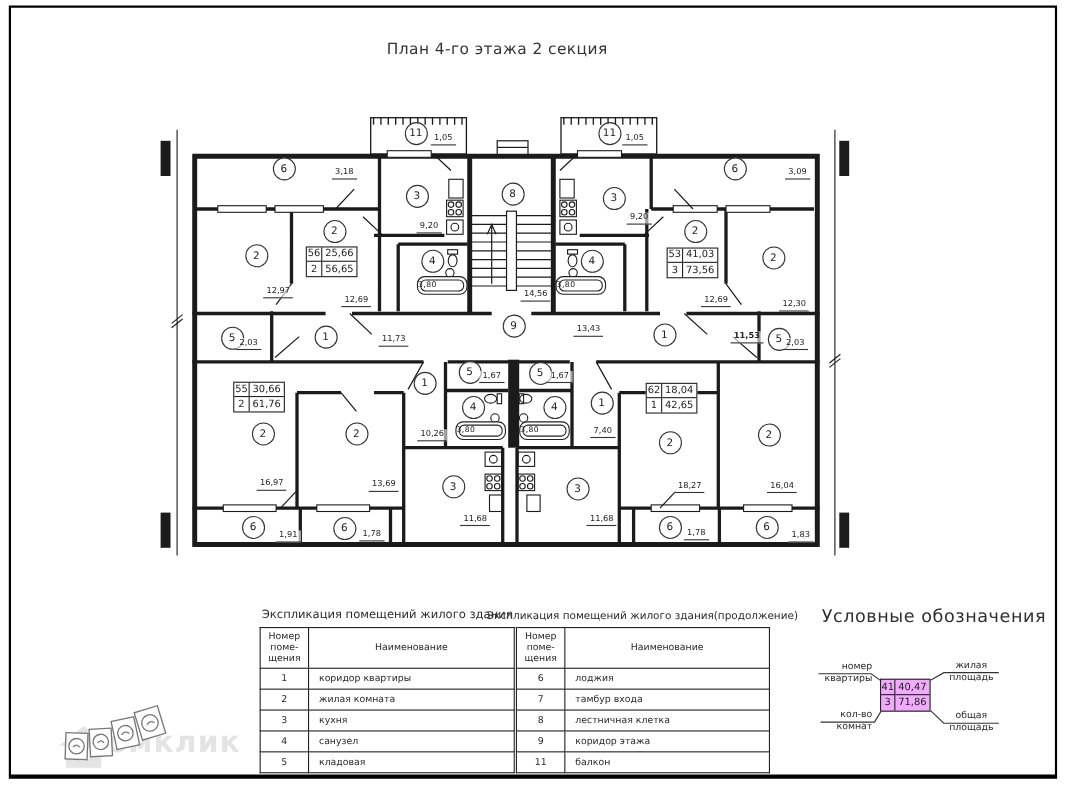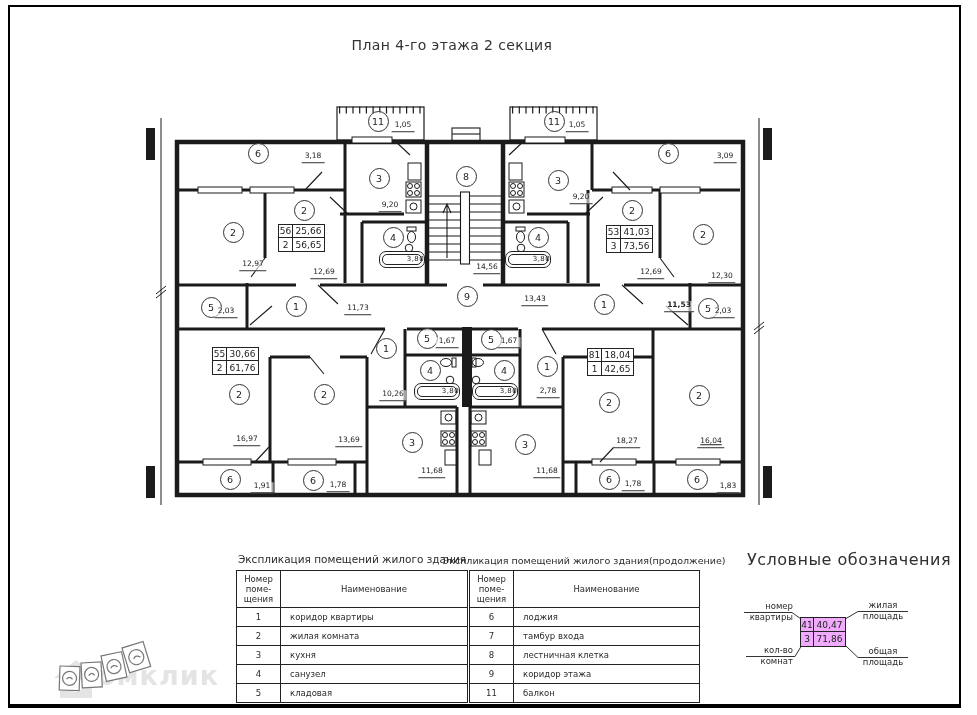--- a/index.html
+++ b/index.html
@@ -5,21 +5,21 @@
   html,body{margin:0;padding:0;background:#fff}
   body{width:977px;height:715px;position:relative;font-family:"DejaVu Sans",sans-serif;color:#222;overflow:hidden}
   .frame{position:absolute;left:8px;top:5px;width:949px;height:697px;border:2px solid #000;border-bottom-width:4px;z-index:0}
   .plan-title{position:absolute;left:452px;top:37px;transform:translateX(-50%);font-size:14px;letter-spacing:.4px;color:#333;white-space:nowrap;z-index:3}
   svg.draw{position:absolute;left:0;top:0;z-index:1}
   #plan-labels{position:absolute;left:0;top:0;width:977px;height:715px;z-index:2}
   .rc{position:absolute;width:19px;height:19px;border:1.2px solid #333;border-radius:50%;font-size:9.5px;line-height:19px;text-align:center;color:#222;background:rgba(255,255,255,.75)}
   .dim{position:absolute;font-size:7.5px;line-height:8.5px;padding:0 3px 1px;border-bottom:1px solid #333;transform:translate(-50%,-55%);white-space:nowrap;color:#222;background:rgba(255,255,255,.6)}
   .tub{position:absolute;width:46px;height:17px;border:1.3px solid #222;border-radius:7px;background:#fff;box-sizing:border-box}
   .tub .in{position:absolute;inset:2px;border:1px solid #222;border-radius:5px}
-  .tub .lb{position:absolute;inset:0;font-size:7px;line-height:15px;text-align:right;letter-spacing:.4px;border-bottom:0}
+  .tub .lb{position:absolute;inset:0;font-size:7px;line-height:15px;text-align:left;letter-spacing:.4px;border-bottom:0}
   .aptbox{position:absolute;width:47px;height:28px;border:1.3px solid #222;background:#fff;display:grid;grid-template-columns:14px 1fr;grid-template-rows:1fr 1fr;box-sizing:border-box;font-size:9px}
   .aptbox div{display:flex;align-items:center;justify-content:center;box-sizing:border-box;white-space:nowrap}
   .aptbox .c1{border-right:1px solid #222;border-bottom:1px solid #222}
   .aptbox .c2{border-bottom:1px solid #222}
   .aptbox .c3{border-right:1px solid #222}
   .exp-caption{position:absolute;transform:translateX(-50%);white-space:nowrap;color:#2a2a2a;z-index:2}
   #cap1{left:352px;top:553px;font-size:10.5px}
   #cap2{left:584px;top:555px;font-size:9.5px}
   table.exp{position:absolute;border-collapse:collapse;table-layout:fixed;background:#fff;border:1.5px solid #111;z-index:2}
   table.exp th,table.exp td{border:1px solid #222;font-weight:400;font-size:8.5px;color:#2a2a2a;padding:0}
@@ -274,25 +274,25 @@
     <div class="dim" style="left: 722px; top: 278px;">12,30</div>
     <div class="dim" style="left: 487px; top: 269px;">14,56</div>
     <div class="dim" style="left: 226px; top: 313px;">2,03</div>
     <div class="dim" style="left: 723px; top: 313px;">2,03</div>
     <div class="dim" style="left: 358px; top: 310px;">11,73</div>
     <div class="dim" style="left: 535px; top: 301px;">13,43</div>
     <div class="dim" style="left: 679px; top: 307px; font-weight: bold;">11,53</div>
     <div class="dim" style="left: 447px; top: 343px;">1,67</div>
     <div class="dim" style="left: 509px; top: 343px;">1,67</div>
     <div class="dim" style="left: 393px; top: 396px;">10,26</div>
-    <div class="dim" style="left: 548px; top: 393px;">2,78</div>
+    <div class="dim" style="left: 548px; top: 393px;">7,40</div>
     <div class="dim" style="left: 247px; top: 441px;">16,97</div>
     <div class="dim" style="left: 349px; top: 442px;">13,69</div>
     <div class="dim" style="left: 627px; top: 443px;">18,27</div>
-    <div class="dim" style="left: 711px; top: 443px; text-decoration: underline;">16,04</div>
+    <div class="dim" style="left: 711px; top: 443px;">16,04</div>
     <div class="dim" style="left: 432px; top: 473px;">11,68</div>
     <div class="dim" style="left: 547px; top: 473px;">11,68</div>
     <div class="dim" style="left: 262px; top: 488px;">1,91</div>
     <div class="dim" style="left: 338px; top: 487px;">1,78</div>
     <div class="dim" style="left: 633px; top: 486px;">1,78</div>
     <div class="dim" style="left: 728px; top: 488px;">1,83</div>
     <div class="tub" style="left: 379px; top: 250.5px;">
       <div class="in"></div>
       <div class="lb">3,80</div>
     </div>
@@ -320,21 +320,21 @@
       <div class="c3">3</div>
       <div class="c4">73,56</div>
     </div>
     <div class="aptbox" style="left: 212px; top: 347px;">
       <div class="c1">55</div>
       <div class="c2">30,66</div>
       <div class="c3">2</div>
       <div class="c4">61,76</div>
     </div>
     <div class="aptbox" style="left: 587px; top: 348px;">
-      <div class="c1">81</div>
+      <div class="c1">62</div>
       <div class="c2">18,04</div>
       <div class="c3">1</div>
       <div class="c4">42,65</div>
     </div>
   </div>
 
 <div class="exp-caption" id="cap1">Экспликация помещений жилого здания</div>
 <div class="exp-caption" id="cap2">Экспликация помещений жилого здания(продолжение)</div>
 
 <table class="exp" id="t1">

